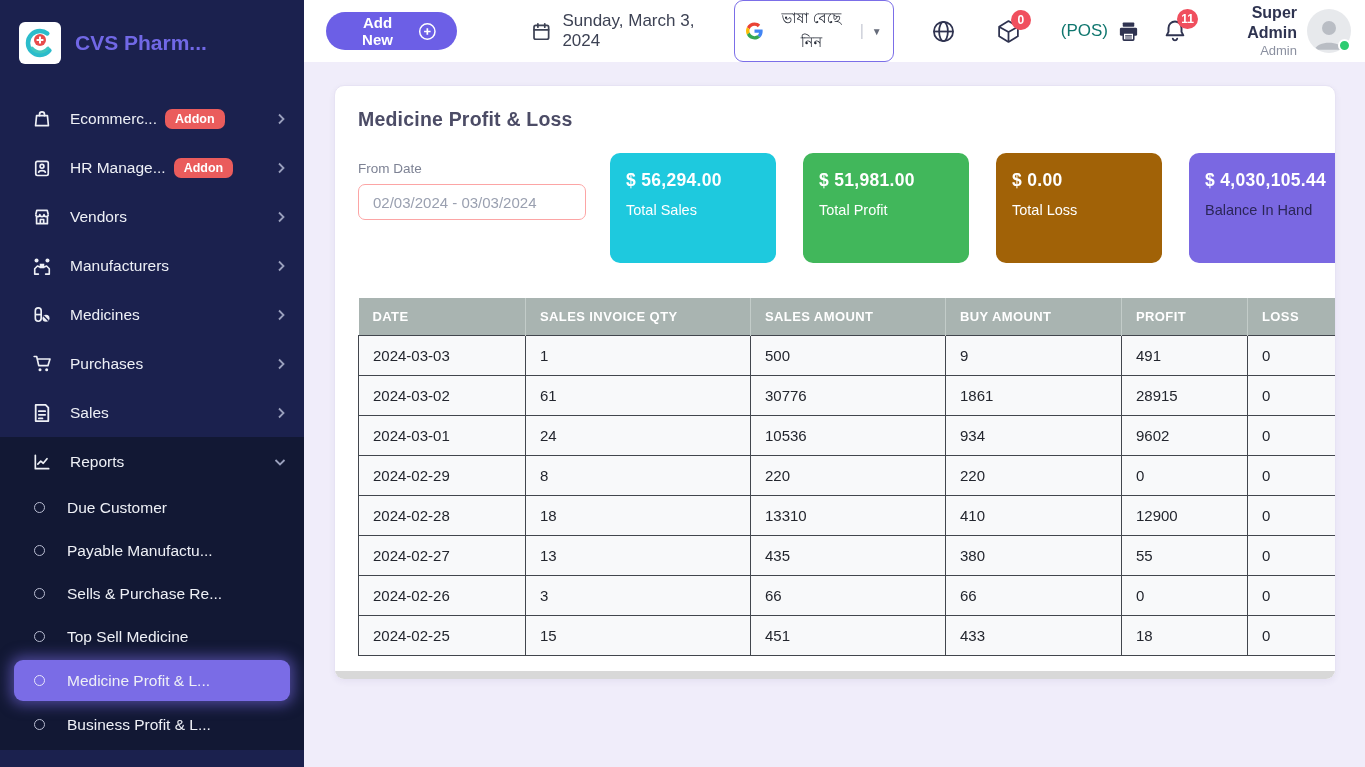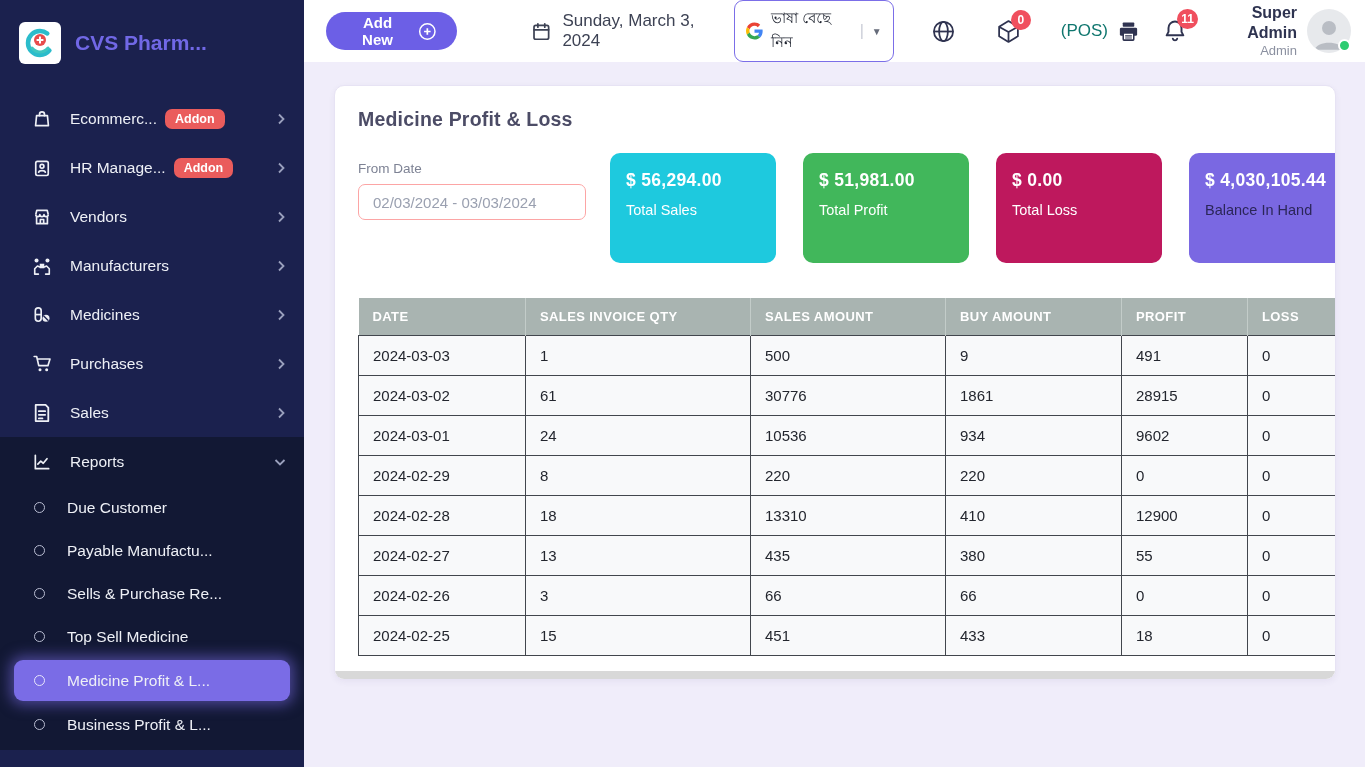--- a/index.html
+++ b/index.html
@@ -25,21 +25,21 @@
   .submenu-item.active .dot { border-color:#e8e6fb; }
 
   
   .content { flex:1; display:flex; flex-direction:column; min-width:0; }
   .topbar { height:62px; background:#fff; display:flex; align-items:center; padding:0 14px 0 22px; flex-shrink:0; }
   .btn-add { background:#6c5fe6; color:#fff; font-weight:bold; font-size:15px; border:none; border-radius:22px;
       padding:0 20px; height:38px; display:flex; align-items:center; gap:9px; cursor:pointer; font-family:inherit; }
   .date-group { display:flex; align-items:center; gap:11px; margin-left:74px; color:#3d4254; font-size:17px; }
   .right-cluster { margin-left:auto; display:flex; align-items:center; }
   .translate { display:flex; align-items:center; gap:8px; border:1px solid #7b6ee8; border-radius:9px; padding:6px 11px; background:#fff; cursor:pointer; }
-  .translate .lang { font-size:14.5px; color:#1f2430; }
+  .translate .lang { font-size:14.5px; color:#1f2430;text-align:center; }
   .translate .sep { color:#c9ccd6; }
   .translate .caret { color:#666c7a; font-size:10px; }
   .icon-btn { position:relative; display:flex; align-items:center; cursor:pointer; }
   .ml38 { margin-left:37px; } .ml40 { margin-left:40px; }
   .badge-round { position:absolute; top:-9px; right:-10px; background:#f04f5e; color:#fff; border-radius:50%;
       min-width:20px; height:20px; padding:0 4px; font-size:12px; font-weight:bold; display:flex; align-items:center; justify-content:center; }
   .pos-group { margin-left:40px; display:flex; align-items:center; gap:9px; color:#0f766e; font-size:17px; }
   .bell-wrap { margin-left:22px; }
   .user-block { margin-left:14px; text-align:right; line-height:1.25; }
   .user-name { font-weight:bold; color:#2e3350; font-size:16px; }
@@ -346,21 +346,21 @@
 
             <div class="stats">
               <div class="stat" style="background: rgb(30, 201, 222);">
                 <div class="amount">$ 56,294.00</div>
                 <div class="slabel">Total Sales</div>
               </div>
               <div class="stat" style="background: rgb(65, 183, 91);">
                 <div class="amount">$ 51,981.00</div>
                 <div class="slabel">Total Profit</div>
               </div>
-              <div class="stat" style="background: #be185d;">
+              <div class="stat" style="background: #a16207;">
                 <div class="amount">$ 0.00</div>
                 <div class="slabel">Total Loss</div>
               </div>
               <div class="stat dark-label" style="background: rgb(122, 104, 226);">
                 <div class="amount">$ 4,030,105.44</div>
                 <div class="slabel">Balance In Hand</div>
               </div>
             </div>
           </div>
         </div>

